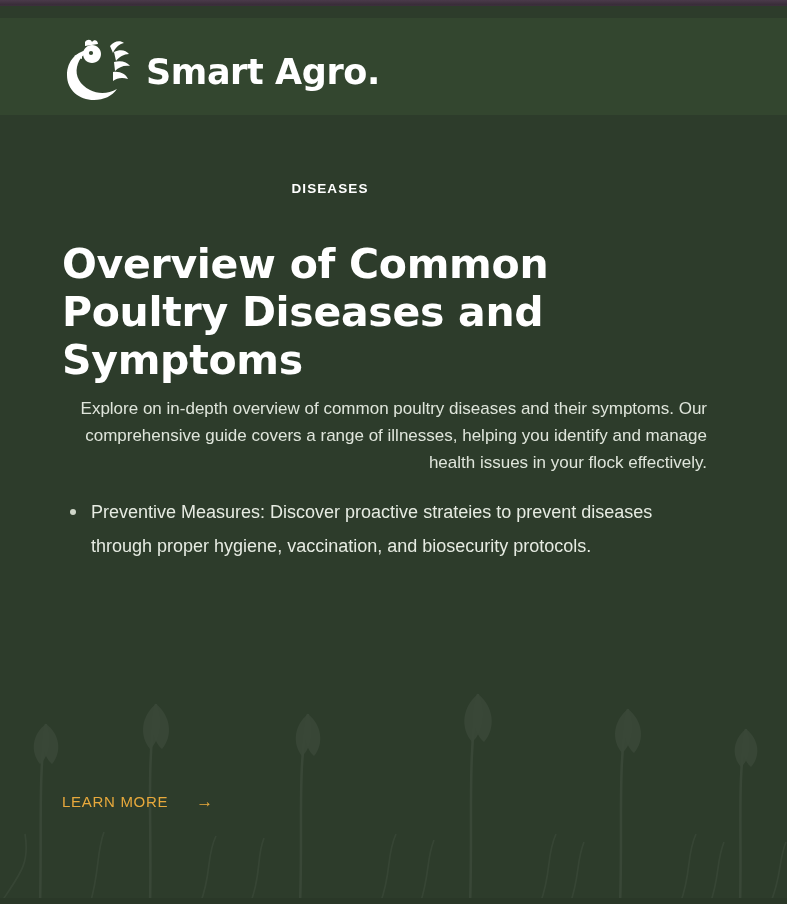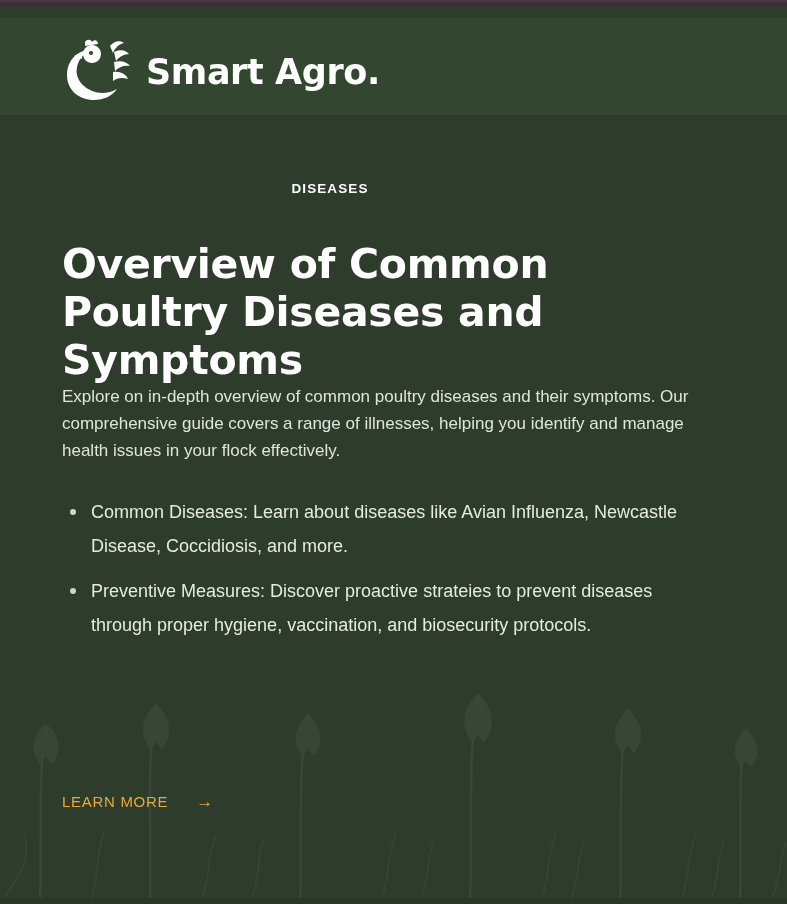--- a/index.html
+++ b/index.html
@@ -105,26 +105,27 @@
     color: #ffffff;
     font-size: 41px;
     line-height: 48px;
     font-weight: bold;
     letter-spacing: -0.3px;
     font-family: "DejaVu Sans", sans-serif;
   }
 
   .lede {
     position: absolute;
-    top: 268px;
+    top: 280px;
     left: 62px;
     width: 645px;
     color: #dfe5db;
     font-size: 17px;
     line-height: 27px;
+    text-align: right;
   }
 
   .bullets {
     position: absolute;
     top: 380px;
     left: 62px;
     width: 640px;
     list-style: none;
   }
   .bullets li {
@@ -250,21 +251,20 @@
       </svg>
     </div>
 
     <div class="eyebrow">DISEASES</div>
 
     <h1 class="headline">Overview of Common Poultry Diseases and Symptoms</h1>
 
     <p class="lede">Explore on in-depth overview of common poultry diseases and their symptoms. Our comprehensive guide covers a range of illnesses, helping you identify and manage health issues in your flock effectively.</p>
 
     <ul class="bullets">
-      <li>Common Diseases: Learn about diseases like Avian Influenza, Newcastle Disease, Coccidiosis, and more.</li>
       <li>Preventive Measures: Discover proactive strateies to prevent diseases through proper hygiene, vaccination, and biosecurity protocols.</li>
     </ul>
 
     <a class="cta" href="#">
       <span class="cta-label">LEARN MORE</span>
       <span class="cta-arrow">→</span>
     </a>
 
   </div>
 

